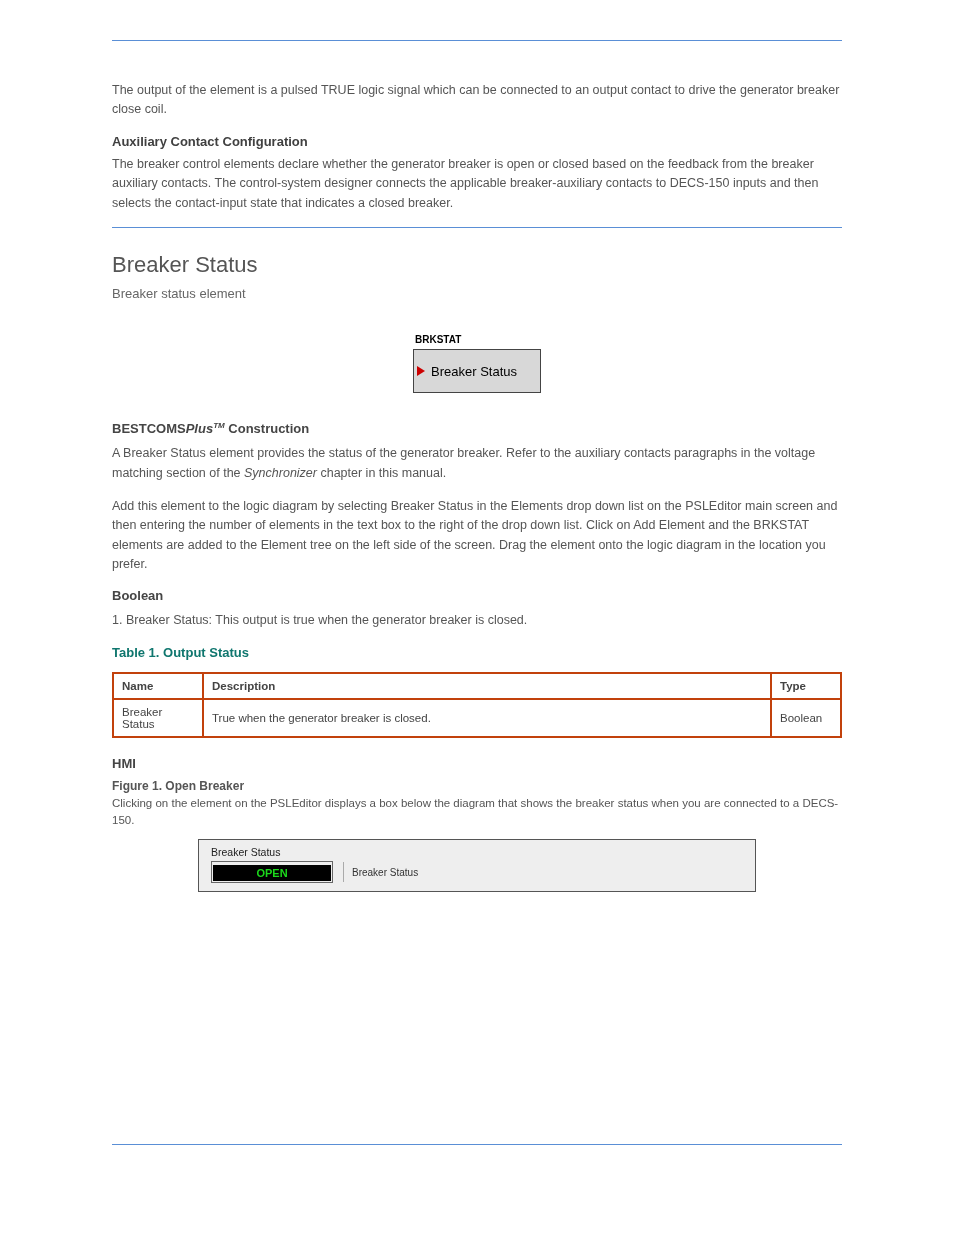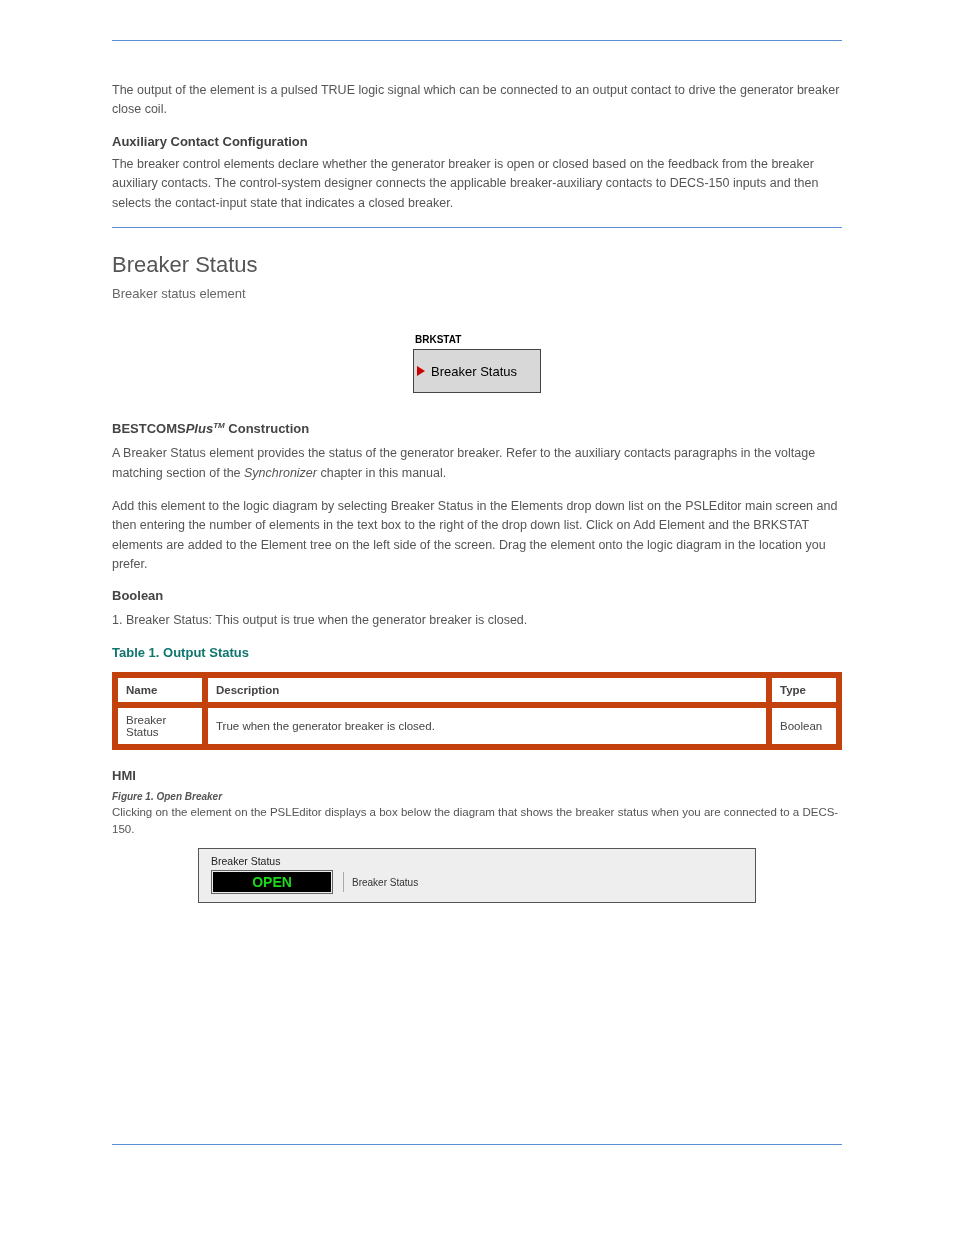--- a/index.html
+++ b/index.html
@@ -109,36 +109,35 @@
     color: #0f766e;
     margin-bottom: 12px;
     margin-top: 14px;
   }
   table.outputs {
     border-collapse: collapse;
     width: 100%;
     margin-bottom: 18px;
   }
   table.outputs th, table.outputs td {
-    border: 6px solid #c2410c;
+    border: 2px solid #c2410c;
     font-size: 11.5px;
     padding: 6px 8px;
     text-align: left;
     color: #444;
     vertical-align: middle;
   }
   table.outputs th { font-weight: bold; background: #fff; }
   .col-name { width: 90px; }
   .col-type { width: 70px; }
   .fig-caption {
-    font-size: 10px;
+    font-size: 12px;
     font-weight: bold;
     color: #555;
     margin-bottom: 2px;
-    font-style: italic;
   }
   .fig-desc {
     font-size: 11.5px;
     color: #555;
     margin-bottom: 10px;
     line-height: 1.5;
   }
   .hmi-panel {
     border: 1px solid #555;
     background: #eee;
@@ -155,21 +154,21 @@
   .hmi-field-border {
     border: 1px solid #666;
     padding: 1px;
     display: inline-block;
     background: #eee;
   }
   .hmi-field {
     background: #000;
     color: #1bd81b;
     font-weight: bold;
-    font-size: 14px;
+    font-size: 11px;
     padding: 2px 0;
     width: 118px;
     text-align: center;
     display: inline-block;
   }
   .hmi-sep {
     border-left: 1px solid #aaa;
     height: 20px;
     margin-left: 4px;
     margin-right: 2px;

